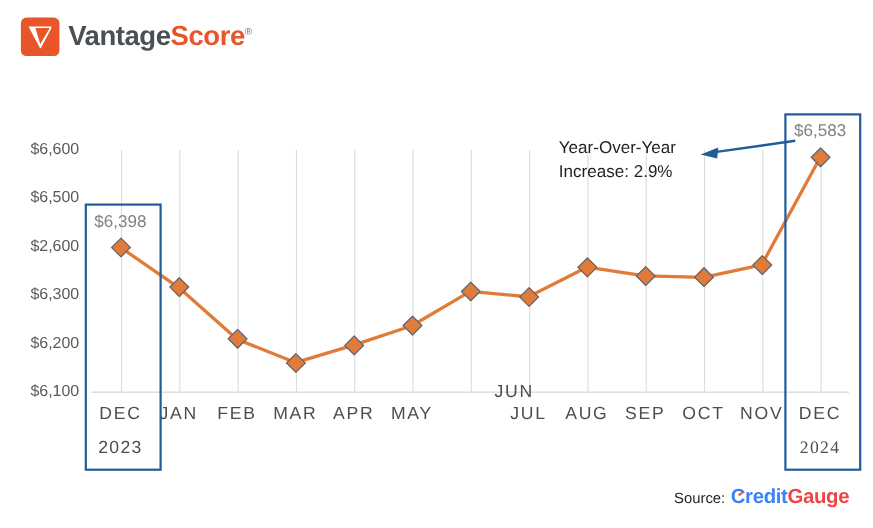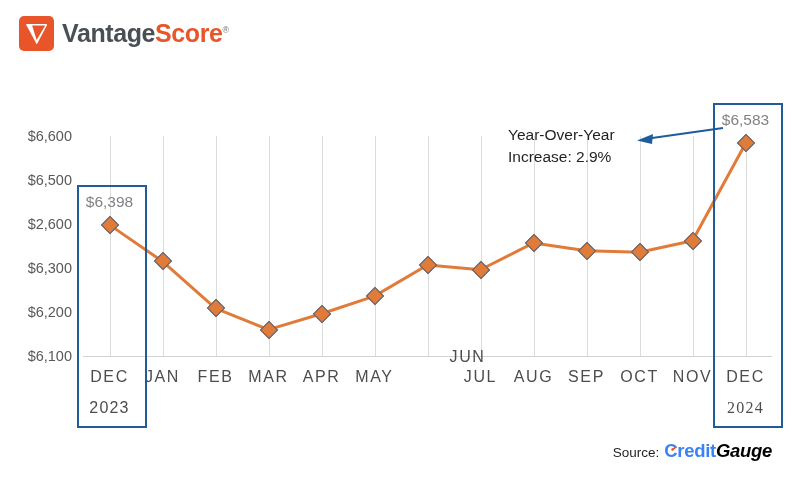--- a/index.html
+++ b/index.html
@@ -67,21 +67,21 @@
   }
   .annot-arrow{position:absolute;left:627px;top:126px;}
 
   
   .source{
     position:absolute;right:22px;bottom:18px;
     font-size:13.5px;color:#231f20;display:flex;align-items:baseline;gap:5px;
   }
   .cg{font-size:18.5px;font-weight:700;letter-spacing:-0.3px;position:relative;}
   .cg .c1{color:#3b82f6;}
-  .cg .c2{color:#000000;font-style:italic;}
+  .cg .c2{color:#ef4444;}
   .cg-needle{position:absolute;left:4px;top:5px;}
 </style>
 </head>
 <body>
 
 <div id="page">
 
   <div class="brand">
     <div class="brand-mark">
       <svg width="35" height="35" viewBox="0 0 35 35" aria-hidden="true">

